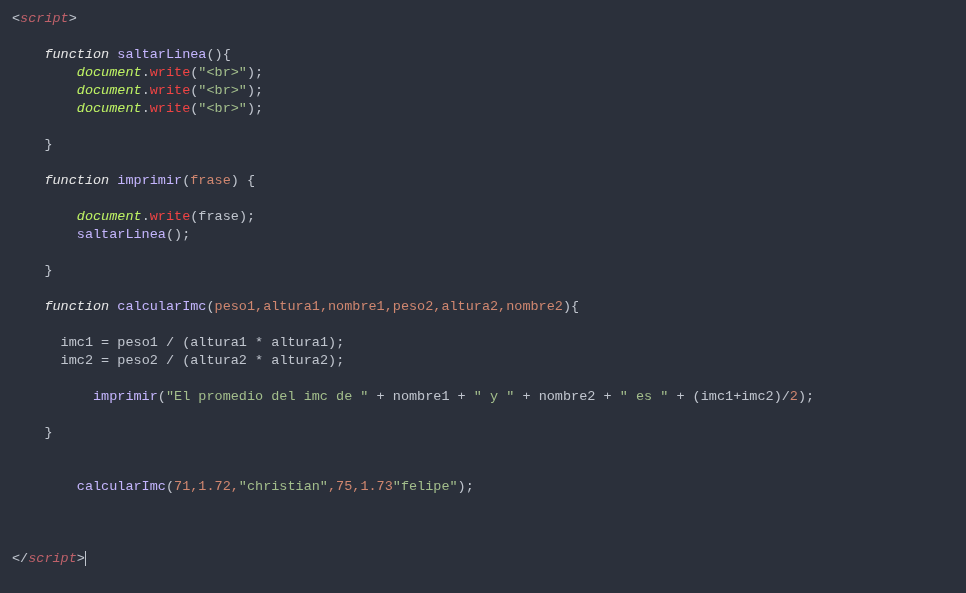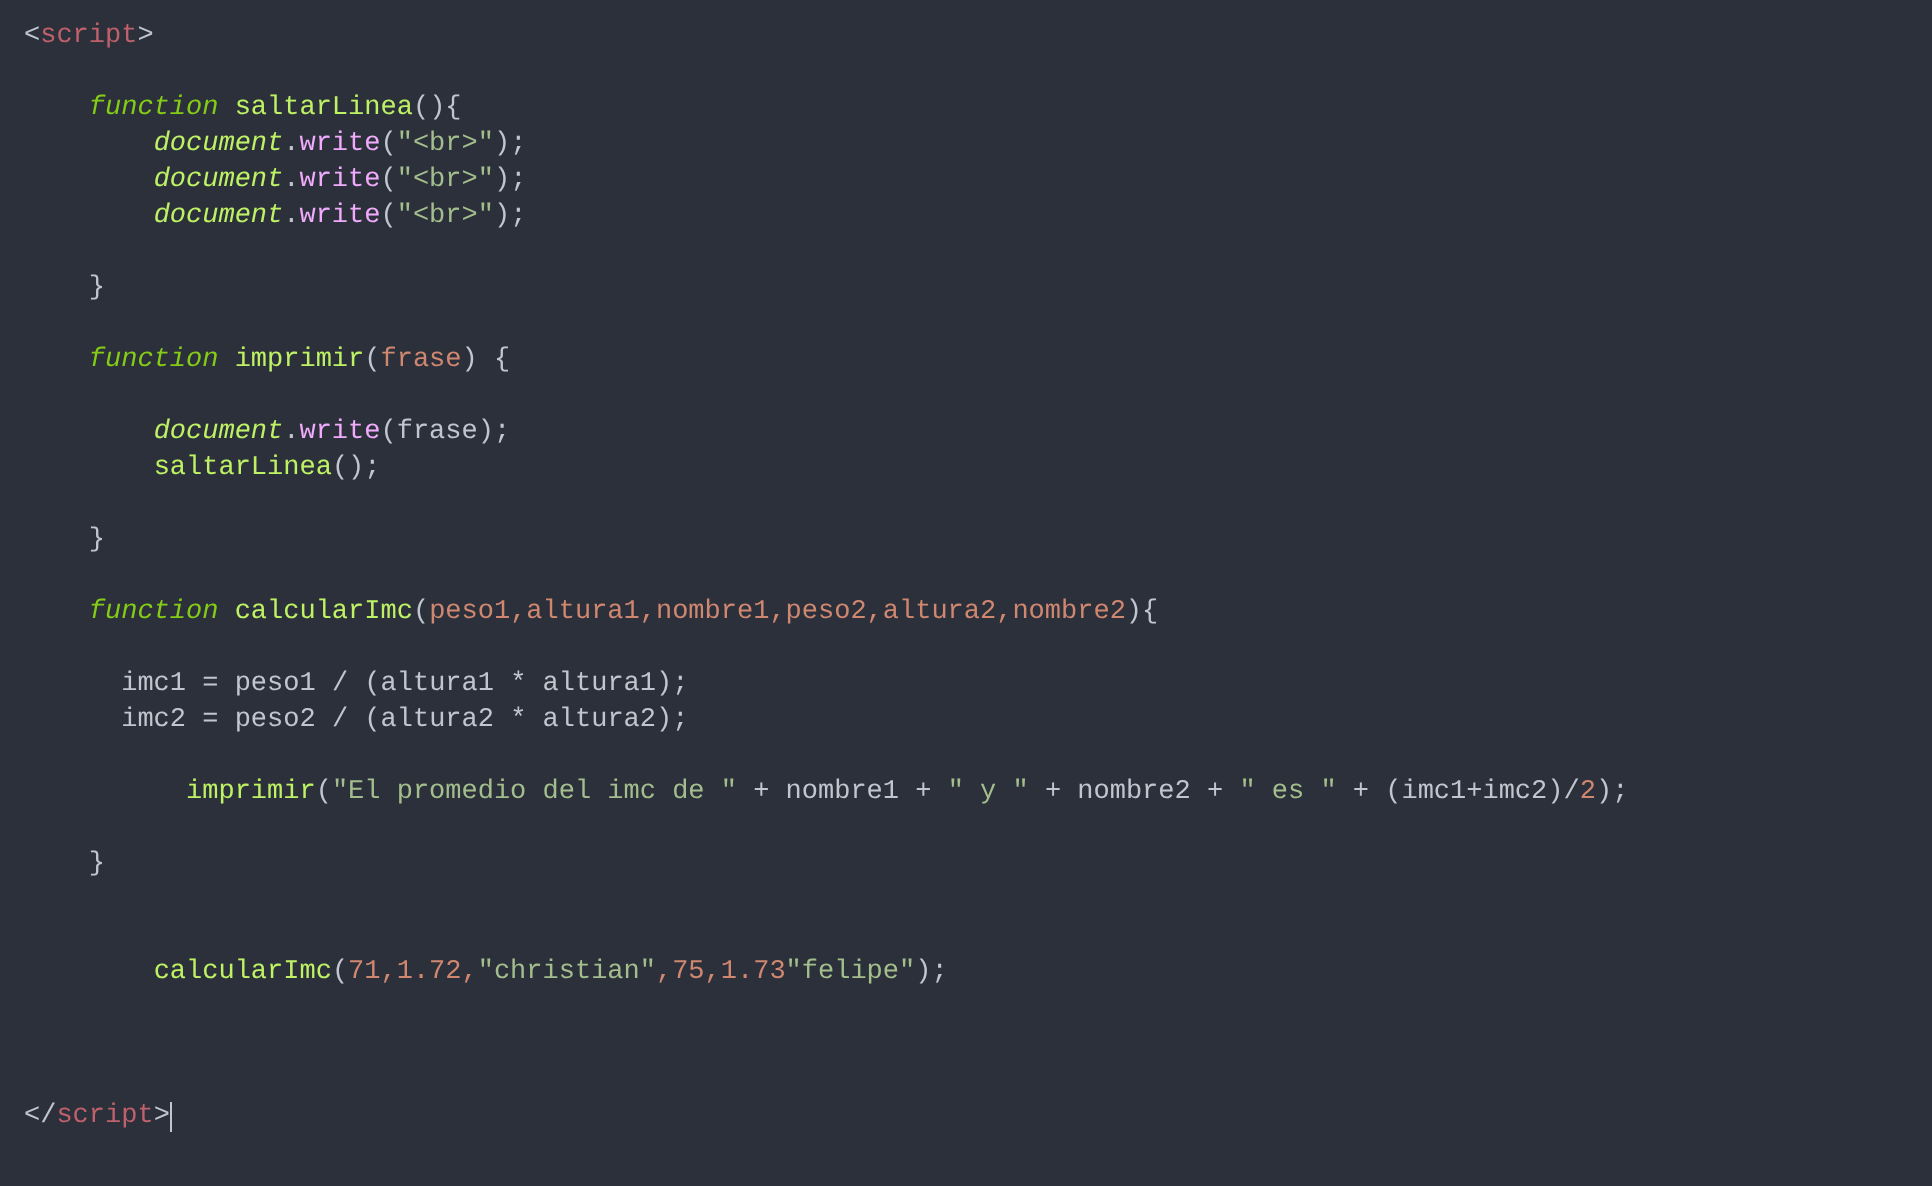--- a/index.html
+++ b/index.html
@@ -13,29 +13,29 @@
     width: 966px;
     height: 593px;
     overflow: hidden;
   }
   pre {
     font-family: inherit;
     white-space: pre;
     padding-left: 12px;
   }
   .tag-bracket { color: #c0c5ce; }
-  .tag-name { color: #bf616a; }
-  .keyword { color: #84cc16; font-style: italic; margin-top: 24px; }
-  .func-name { color: #bef264; }
+  .tag-name { color: #bf616a; font-style: italic; }
+  .keyword { color: #e5e5e5; font-style: italic; margin-top: 24px; }
+  .func-name { color: #c4b5fd; }
   .param { color: #d08770; }
   .paren { color: #c0c5ce; }
   .brace { color: #c0c5ce; }
   .object { color: #bef264; font-style: italic; }
   .dot { color: #c0c5ce; }
-  .method { color: #f0abfc; }
+  .method { color: #ef4444; }
   .string { color: #a3be8c; }
   .semi { color: #c0c5ce; }
   .op { color: #c0c5ce; }
   .var { color: #c0c5ce; }
   .num { color: #d08770; }
   .cursor {
     display: inline-block;
     width: 1px;
     height: 15px;
     background: #c0c5ce;

